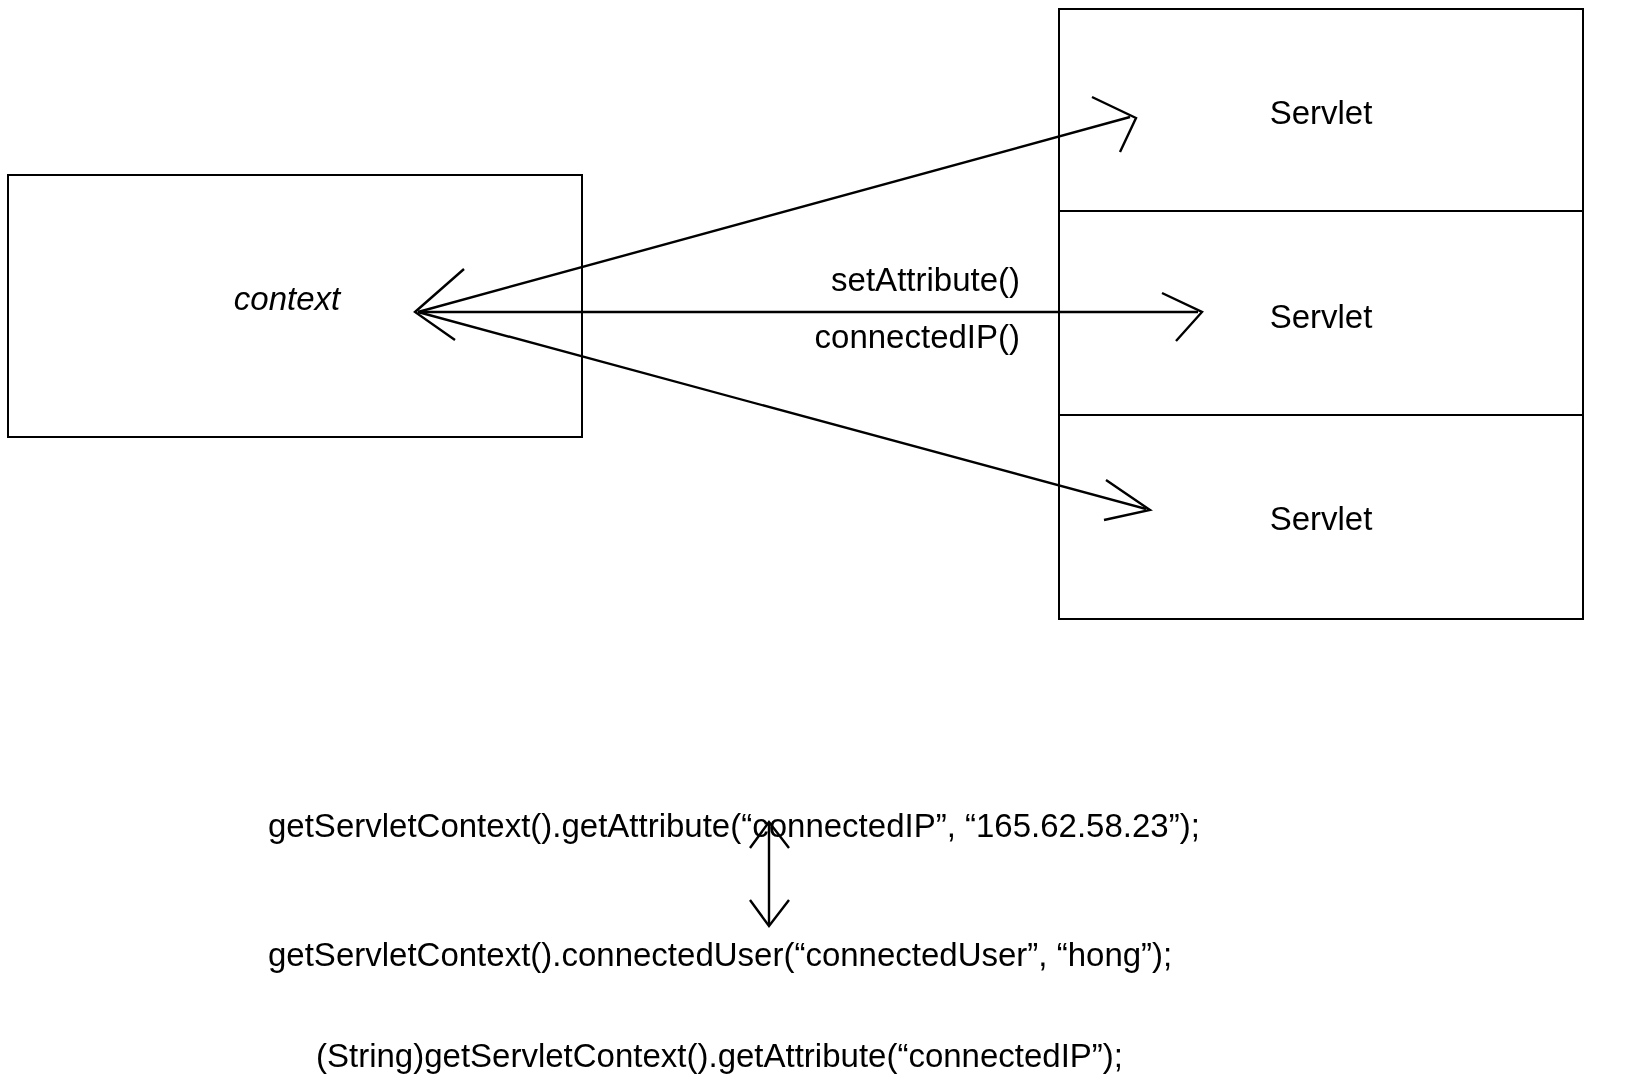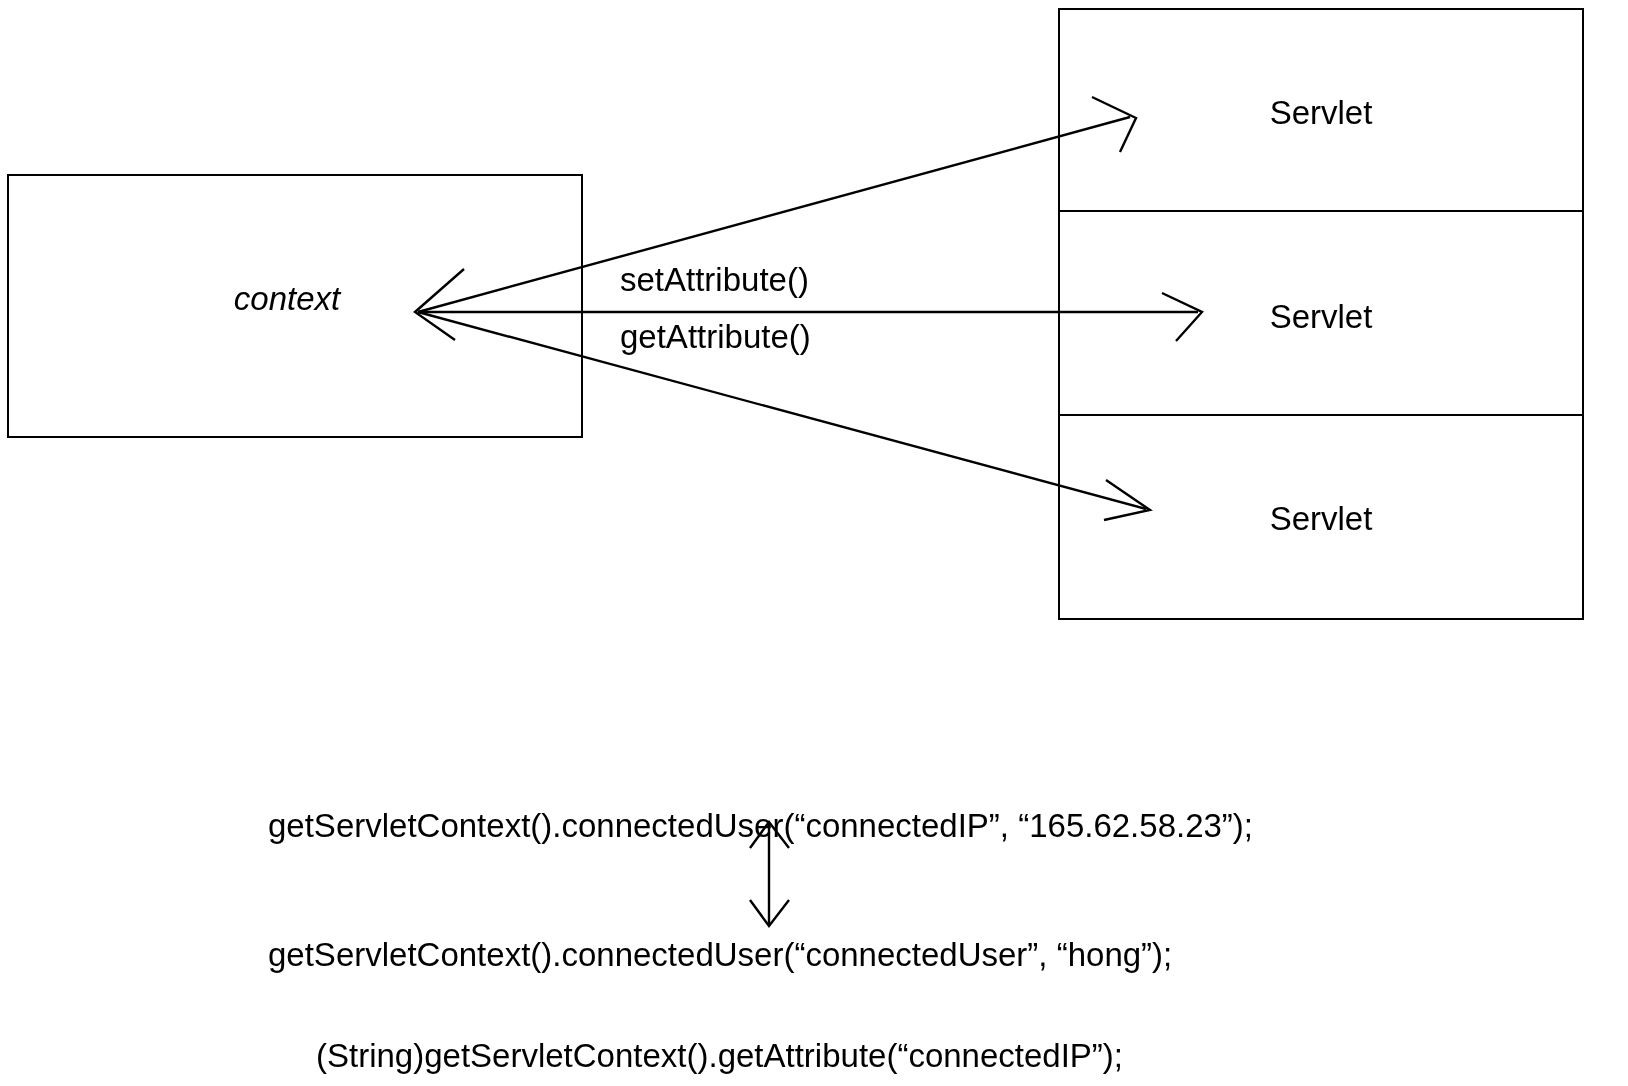--- a/index.html
+++ b/index.html
@@ -65,21 +65,21 @@
     font-size: 33px;
     color: #000000;
     font-style: italic;
   }
 
   .method-label {
     position: absolute;
     font-size: 33px;
     color: #000000;
     white-space: nowrap;
-    text-align: left;
+    text-align: right;
   }
   #set-attribute-label {
     left: 620px;
     top: 261px;
     width: 400px;
   }
   #get-attribute-label {
     left: 620px;
     top: 318px;
     width: 400px;
@@ -120,21 +120,21 @@
 
   <div class="box" id="servlet-container">
     <div class="divider" id="divider-1"></div>
     <div class="divider" id="divider-2"></div>
     <div class="servlet-label" id="servlet-label-1">Servlet</div>
     <div class="servlet-label" id="servlet-label-2">Servlet</div>
     <div class="servlet-label" id="servlet-label-3">Servlet</div>
   </div>
 
   <div class="method-label" id="set-attribute-label">setAttribute()</div>
-  <div class="method-label" id="get-attribute-label">getAttribute()</div>
+  <div class="method-label" id="get-attribute-label">connectedIP()</div>
 
   <svg id="arrows-layer" viewBox="0 0 1628 1086" width="1628" height="1086">
 
     <g>
       <line x1="1130" y1="117" x2="418" y2="312" stroke="#000000" stroke-width="2.4"></line>
       <polyline points="464,269 415,312 455,340" fill="none" stroke="#000000" stroke-width="2.4"></polyline>
 
       <polyline points="1092,97 1136,118 1120,152" fill="none" stroke="#000000" stroke-width="2.4"></polyline>
     </g>
 
@@ -149,21 +149,21 @@
     </g>
 
     <g>
       <line x1="769" y1="822" x2="769" y2="925" stroke="#000000" stroke-width="2.4"></line>
       <polyline points="750,848 769,822 789,848" fill="none" stroke="#000000" stroke-width="2.4"></polyline>
       <polyline points="750,900 769,926 789,900" fill="none" stroke="#000000" stroke-width="2.4"></polyline>
     </g>
   </svg>
 
   <div class="code-block" id="code-top">
-    <div>getServletContext().connectedUser(“connectedIP”, “165.62.58.23”);</div>
+    <div>getServletContext().getAttribute(“connectedIP”, “165.62.58.23”);</div>
     <div>getServletContext().connectedUser(“connectedUser”, “hong”);</div>
   </div>
 
   <div class="code-block" id="code-bottom">
     <div>(String)getServletContext().getAttribute(“connectedIP”);</div>
     
   </div>
 
 </div>
 

